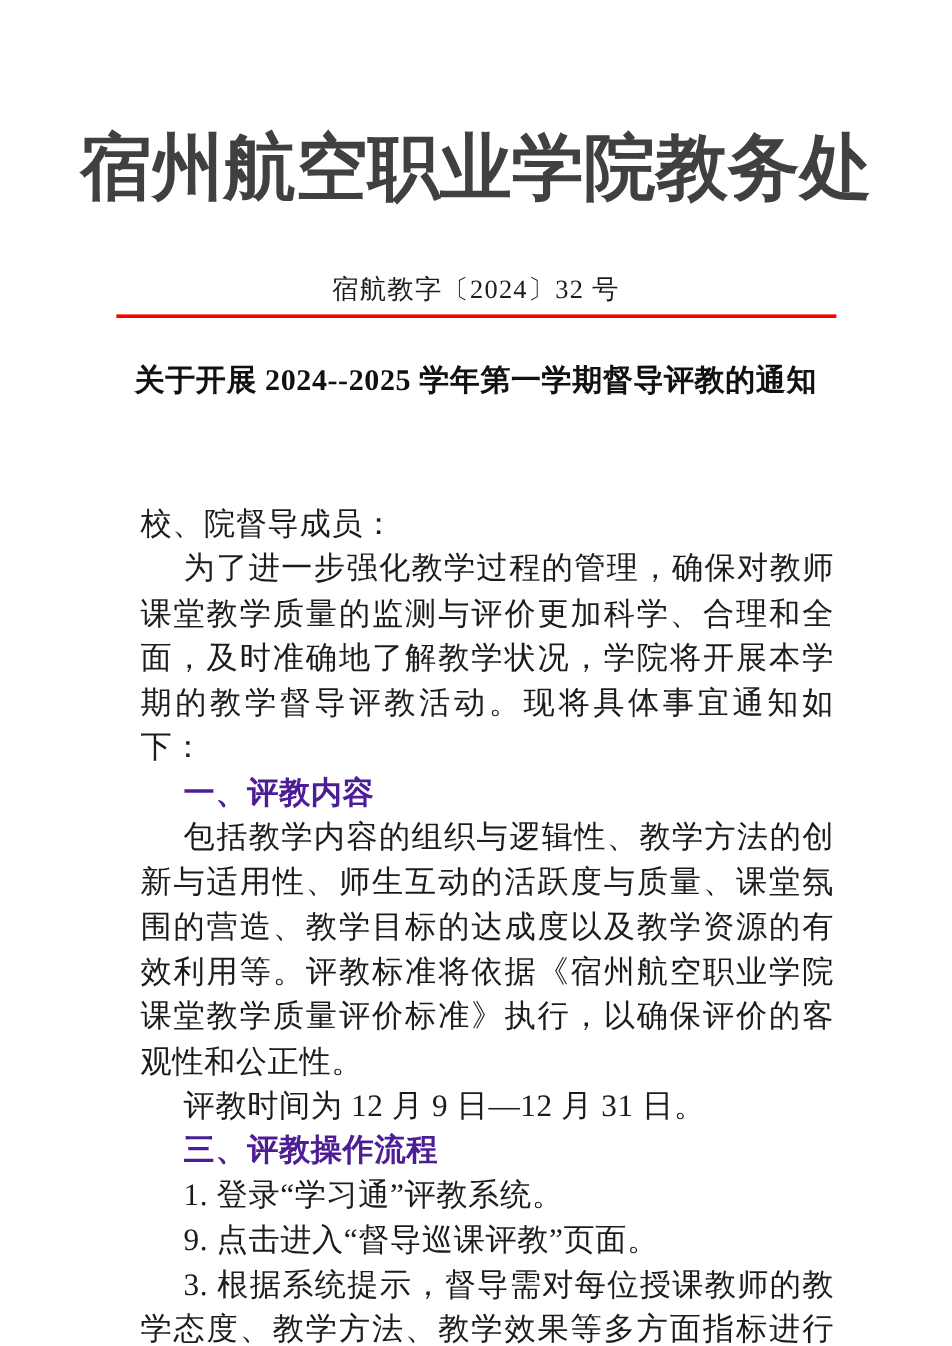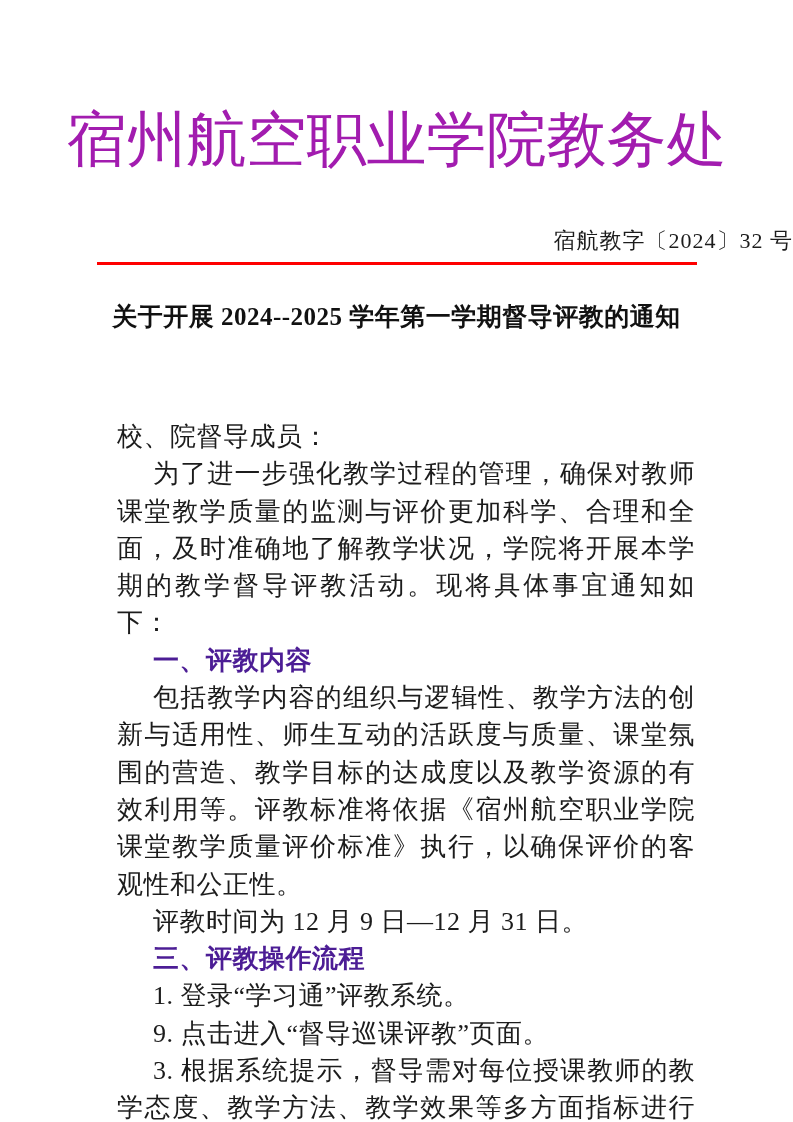--- a/index.html
+++ b/index.html
@@ -16,31 +16,31 @@
     font-family: "Liberation Serif", "DejaVu Serif", serif;
     color: #1c1c1c;
   }
   .org-title {
     position: absolute;
     top: 100px;
     left: 0;
     width: 100%;
     text-align: center;
     font-size: 60px;
-    font-weight: normal;
+    font-weight: bold;
     letter-spacing: 0px;
-    color: #a21caf;
+    color: #404040;
     white-space: nowrap;
   }
   .doc-number {
     position: absolute;
     top: 226px;
     left: 0;
     width: 100%;
-    text-align: right;
+    text-align: center;
     font-size: 22px;
     letter-spacing: 1px;
     color: #1c1c1c;
     white-space: nowrap;
   }
   .red-rule {
     position: absolute;
     left: 97px;
     top: 262px;
     width: 600px;

